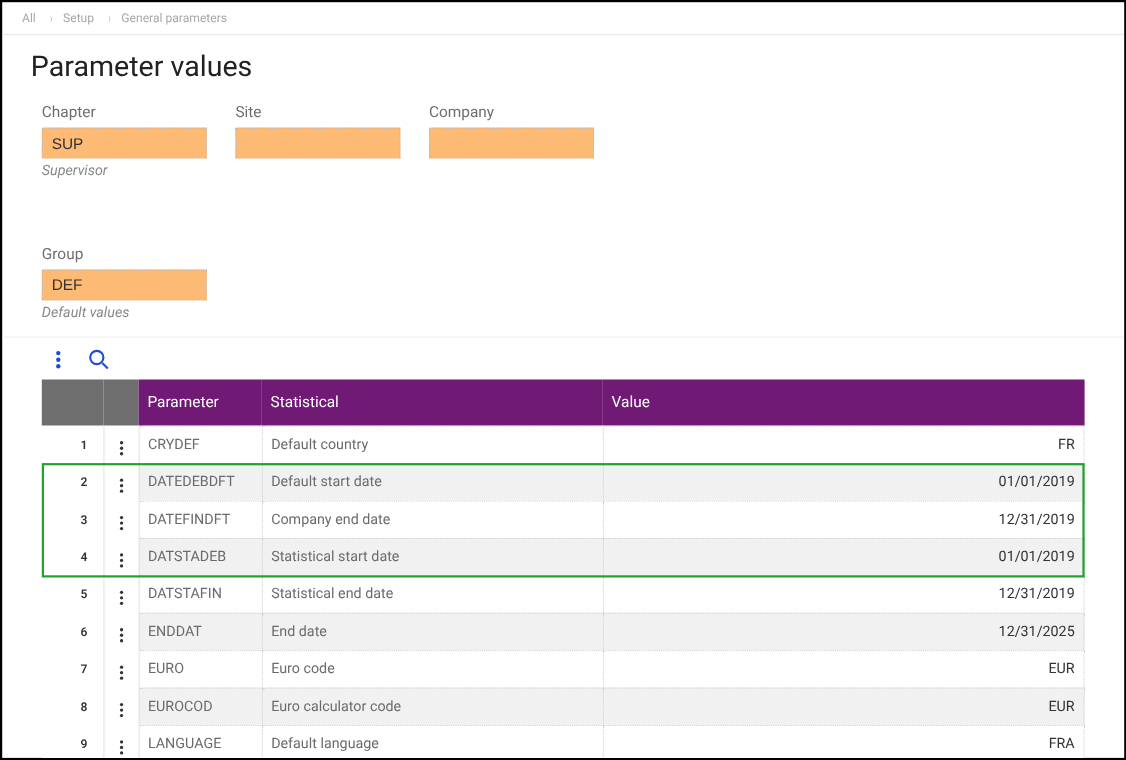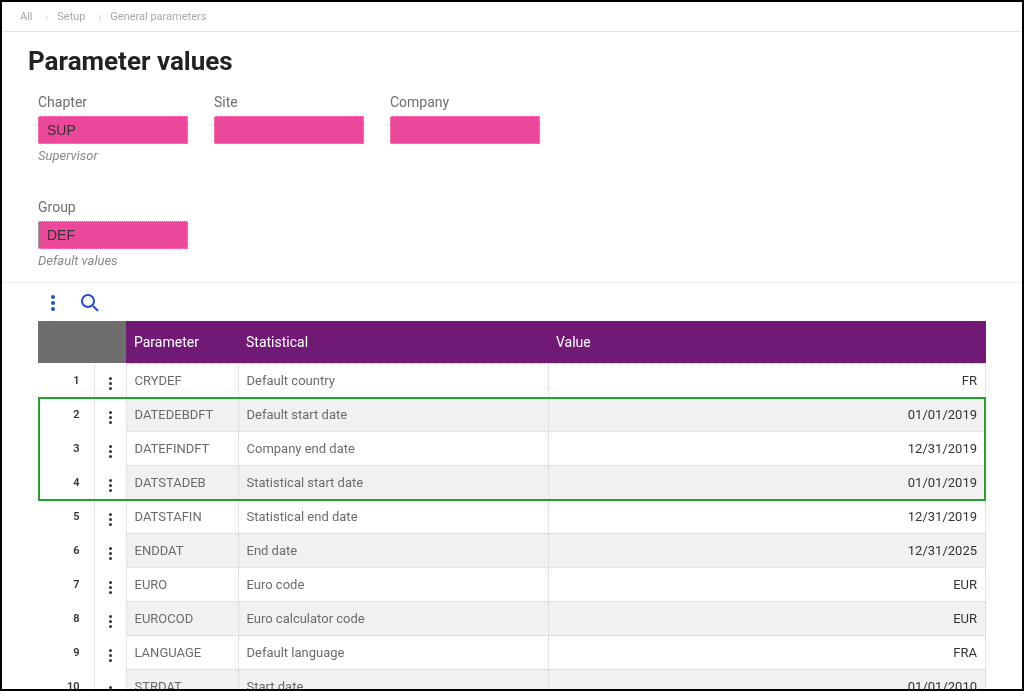--- a/index.html
+++ b/index.html
@@ -15,45 +15,45 @@
     .breadcrumb {
       padding: 8px 18px;
       font-size: 11px;
       color: #a8a8a8;
       border-bottom: 1px solid #e6e6e6;
     }
     .breadcrumb .crumb { margin-right: 4px; }
     .breadcrumb .sep { display:inline-block; margin: 0 6px; transform: scale(0.7,1.2); color:#bbb; }
     .title {
       font-size: 26px;
-      font-weight: 700;
+      font-weight: 400;
       color: #222;
       padding: 14px 26px 8px 26px;
     }
     .filters {
       padding: 10px 36px 14px 36px;
       display: flex;
       flex-wrap: wrap;
-      gap: 36px 26px;
+      gap: 60px 26px;
       border-bottom: 1px solid #eee;
     }
     .field-block {}
     .field-label {
       font-size: 14px;
       color: #6e6e6e;
       margin-bottom: 6px;
     }
     .field-input {
       width: 150px;
       height: 28px;
       border: 1px dotted #bcbcbc;
       padding: 2px 8px;
       font-size: 14px;
       color: #333;
-      background: #ec4899;
+      background: #fdba74;
     }
     .field-caption {
       font-size: 13px;
       font-style: italic;
       color: #888;
       margin-top: 4px;
     }
     .row2 { width: 100%; display:flex; gap:26px; }
     .toolbar {
       display: flex;

